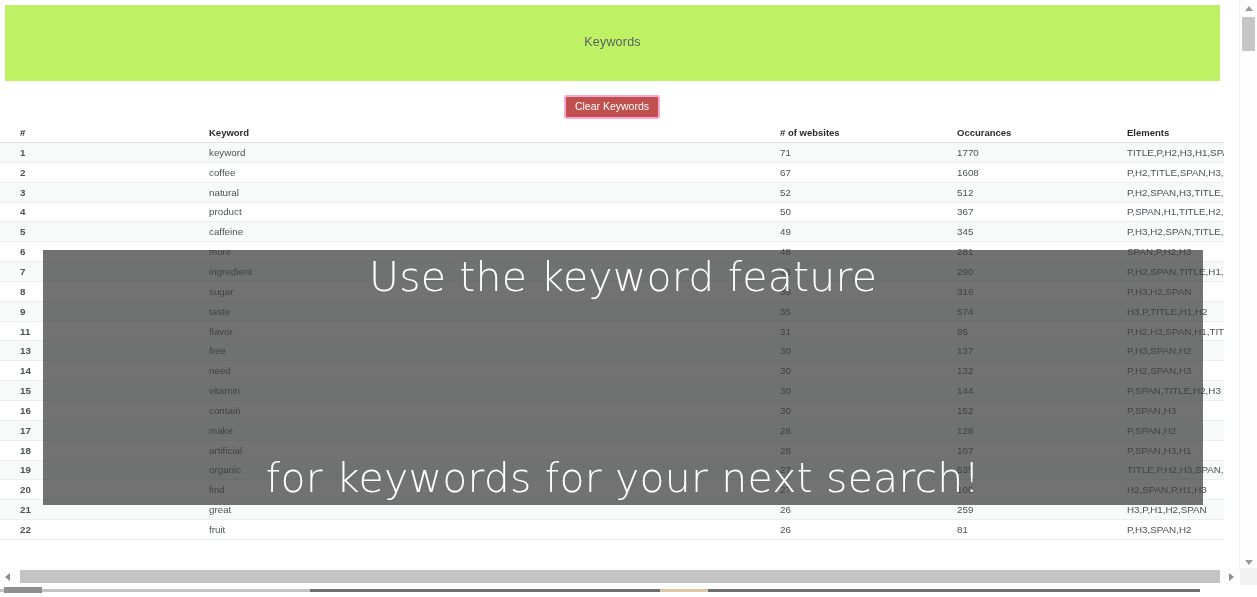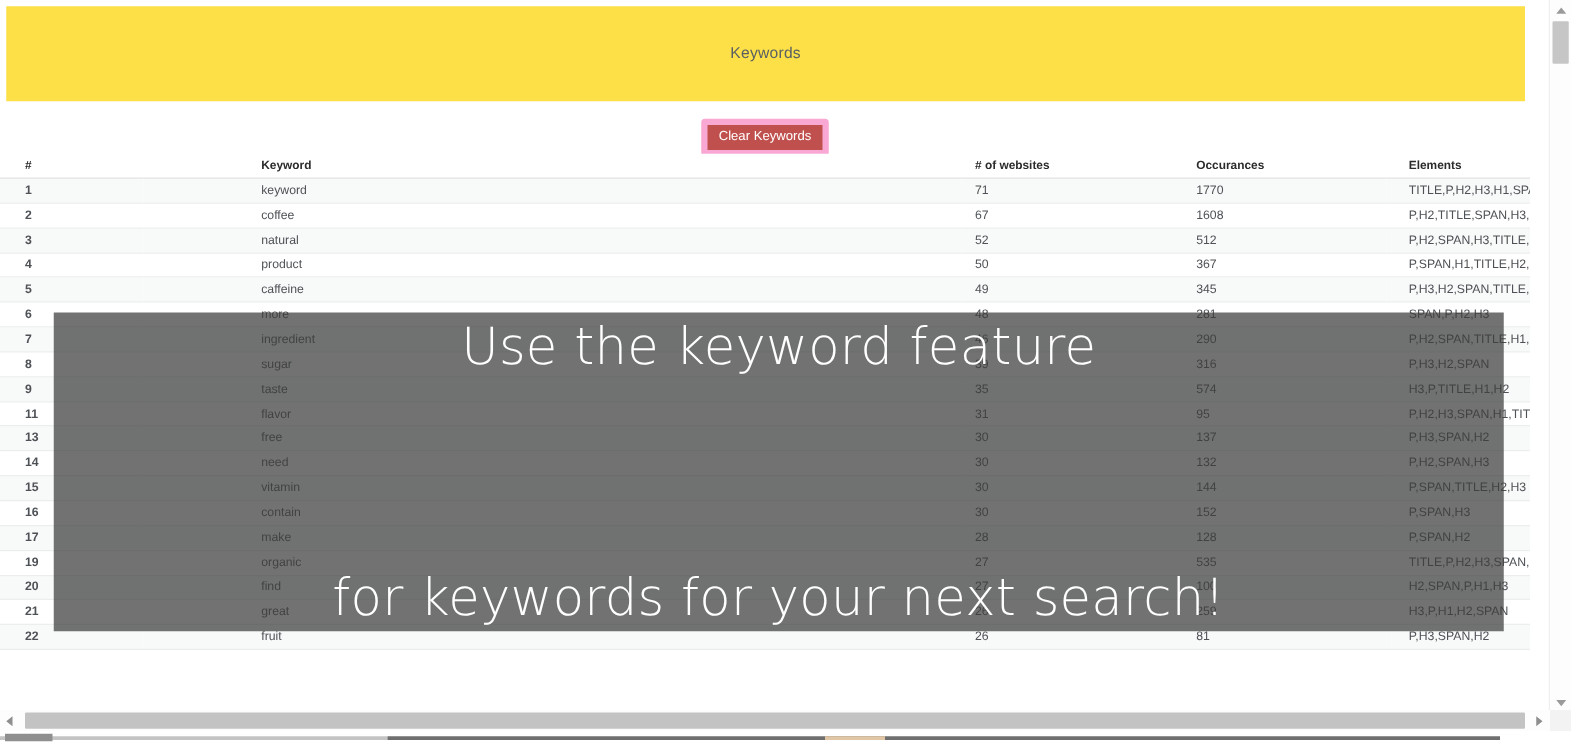--- a/index.html
+++ b/index.html
@@ -10,37 +10,37 @@
     overflow:hidden;
     position:relative;
   }
   .app{
     position:absolute;left:0;top:0;width:1257px;height:597px;
     background:#ffffff;
   }
   
   .banner{
     position:absolute;left:5px;top:5px;width:1215px;height:76px;
-    background:#fde047;
+    background:#bef264;
   }
   .banner-title{
     position:absolute;left:0;top:30px;width:1215px;
     text-align:center;
     font-size:12.5px;color:#5a5f63;
     letter-spacing:.2px;
   }
   
   .btn-row{
     position:absolute;left:0;top:95px;width:1224px;text-align:center;
   }
   .clear-btn{
     display:inline-block;
     background:#c0504d;
     color:#ffffff;
-    border:5px solid #f9a8d4;
+    border:2px solid #f9a8d4;
     border-radius:3px;
     font-size:10.5px;
     padding:4px 9px 5px 9px;
     line-height:1.05;
     font-family:"Liberation Sans","DejaVu Sans",sans-serif;
     cursor:pointer;
   }
   
   .table-wrap{
     position:absolute;left:0;top:123px;width:1224px;height:449px;
@@ -281,20 +281,27 @@
             <td class="c-el">P,SPAN,H3</td>
           </tr>
           <tr>
             <td class="c-num">17</td>
             <td class="c-kw">make</td>
             <td class="c-sites">28</td>
             <td class="c-occ">128</td>
             <td class="c-el">P,SPAN,H2</td>
           </tr>
           <tr>
+            <td class="c-num">18</td>
+            <td class="c-kw">artificial</td>
+            <td class="c-sites">28</td>
+            <td class="c-occ">107</td>
+            <td class="c-el">P,SPAN,H3,H1</td>
+          </tr>
+          <tr>
             <td class="c-num">19</td>
             <td class="c-kw">organic</td>
             <td class="c-sites">27</td>
             <td class="c-occ">535</td>
             <td class="c-el">TITLE,P,H2,H3,SPAN,H1</td>
           </tr>
           <tr>
             <td class="c-num">20</td>
             <td class="c-kw">find</td>
             <td class="c-sites">27</td>

